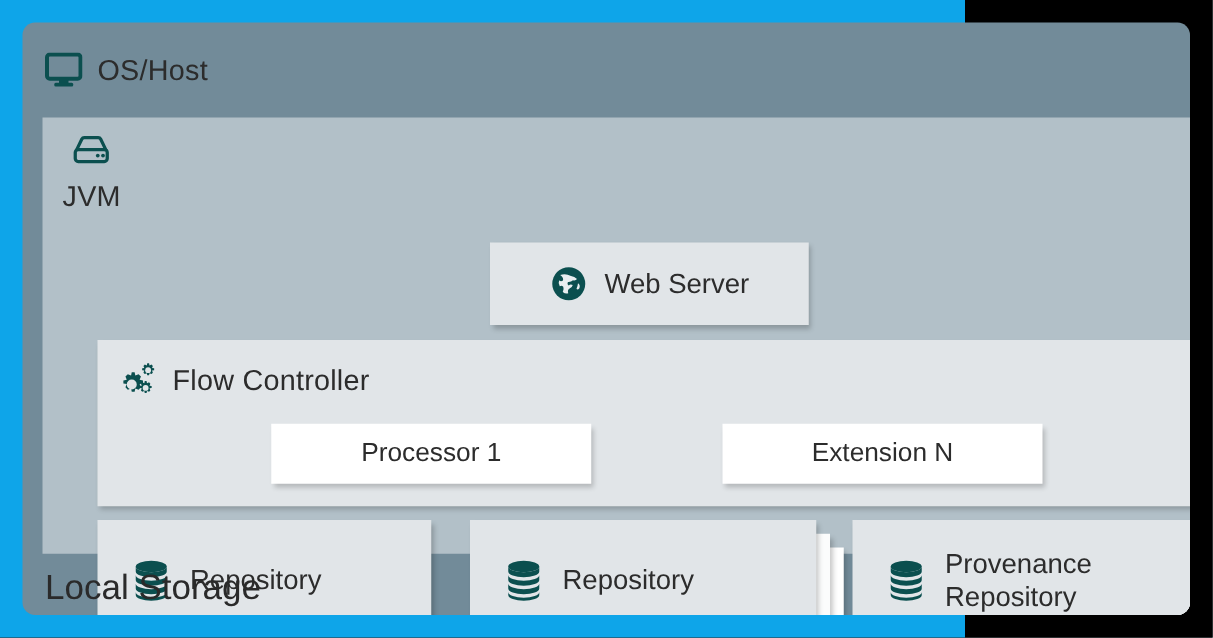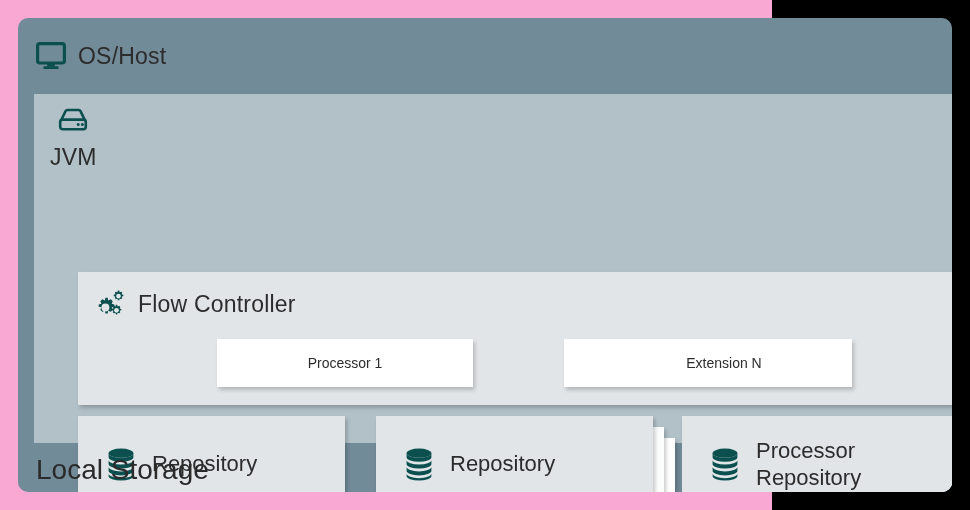--- a/index.html
+++ b/index.html
@@ -12,21 +12,21 @@
     height: 510px;
     overflow: hidden;
     font-family: "Liberation Sans", sans-serif;
   }
 
   #diagram {
     position: absolute;
     left: 0; top: 0;
     width: 772px;
     height: 510px;
-    background: #f9a8d4;
+    background: #0ea5e9;
   }
 
   
   .os-host {
     position: absolute;
     left: 18px;
     top: 18px;
     width: 934px;
     height: 474px;
     background: #728b99;
@@ -124,24 +124,24 @@
   .inner-box {
     position: absolute;
     top: 67px;
     height: 48px;
     background: #ffffff;
     display: flex;
     align-items: center;
     justify-content: center;
     box-shadow: 2px 3px 4px rgba(0,0,0,0.20);
   }
-  .inner-box .label-md { font-size: 14px; }
+  .inner-box .label-md { font-size: 21px; }
 
   .box-processor { left: 139px; width: 256px; }
-  .box-extension { left: 486px; width: 256px; padding-left: 32px; }
+  .box-extension { left: 500px; width: 256px; }
 
   
   .repo-wrap {
     position: absolute;
     top: 322px;
     height: 112px;
   }
   .repo-flowfile   { left: 44px;  width: 267px; }
   .repo-content    { left: 342px; width: 277px; }
   .repo-provenance { left: 648px; width: 277px; }
@@ -211,20 +211,35 @@
           <svg width="30" height="24" viewBox="0 0 30 24" aria-hidden="true">
             <path d="M3 12.5 L7.5 3.2 Q8.1 2 9.4 2 L20.6 2 Q21.9 2 22.5 3.2 L27 12.5" fill="none" stroke="#0b4f4f" stroke-width="2.6" stroke-linejoin="round"></path>
             <rect x="2.2" y="11.6" width="25.6" height="9.6" rx="2.4" fill="none" stroke="#0b4f4f" stroke-width="2.6"></rect>
             <circle cx="20.2" cy="16.4" r="1.5" fill="#0b4f4f"></circle>
             <circle cx="24.4" cy="16.4" r="1.5" fill="#0b4f4f"></circle>
           </svg>
         </span>
         <span class="label-lg">JVM</span>
       </div>
 
+      <div class="web-server">
+        <span class="icon">
+          <svg width="30" height="30" viewBox="0 0 30 30" aria-hidden="true">
+            <circle cx="15" cy="15" r="13.2" fill="#0b4f4f"></circle>
+            <path d="M8.2 8.0 Q11.4 10.4 10.2 12.6 Q8.4 13.4 7.4 12.2 Q6.2 14.6 7.8 17.0
+                     Q9.4 16.0 10.6 17.4 Q11.4 19.4 10.2 21.6 Q12.4 23.4 14.6 22.6
+                     Q13.8 20.0 15.4 19.0 Q17.6 18.4 18.2 16.0 Q16.2 15.2 15.0 16.4
+                     Q13.4 15.4 14.4 13.6 Q16.8 13.8 18.4 12.2 Q20.4 12.8 21.6 11.2
+                     Q19.6 9.0 16.8 8.8 Q12.6 6.6 8.2 8.0 Z" fill="#e8eef0"></path>
+            <path d="M22.4 14.6 Q24.6 16.2 23.4 18.8 Q22.0 20.4 21.2 19.0
+                     Q22.2 16.6 22.4 14.6 Z" fill="#e8eef0"></path>
+          </svg>
+        </span>
+        <span class="label-md">Web Server</span>
+      </div>
 
       <div class="flow-controller">
         <div class="fc-header">
           <span class="icon">
             <svg width="32" height="32" viewBox="0 0 32 32" aria-hidden="true">
               <g fill="#0b4f4f">
                 <path d="M12.6 13.6 h2.3 l0.55 -2.7 l2.6 1.05 l1.9 -1.9 l-1.05 -2.6 l2.7 -0.55 v-2.3
                          l-2.7 -0.55 l1.05 -2.6 l-1.9 -1.9 l-2.6 1.05 l-0.55 -2.7 h-2.3
                          l-0.55 2.7 l-2.6 -1.05 l-1.9 1.9 l1.05 2.6 l-2.7 0.55 v2.3
                          l2.7 0.55 l-1.05 2.6 l1.9 1.9 l2.6 -1.05 z" transform="translate(-1.2,11.8)"></path>
@@ -303,21 +318,21 @@
               <g fill="#0b4f4f">
                 <ellipse cx="15" cy="6.2" rx="12.4" ry="4.6"></ellipse>
                 <path d="M2.6 6.2 v4.0 a12.4 4.6 0 0 0 24.8 0 v-4.0 a12.4 4.6 0 0 1 -24.8 0 z"></path>
                 <path d="M2.6 13.0 v4.0 a12.4 4.6 0 0 0 24.8 0 v-4.0 a12.4 4.6 0 0 1 -24.8 0 z"></path>
                 <path d="M2.6 19.8 v4.0 a12.4 4.6 0 0 0 24.8 0 v-4.0 a12.4 4.6 0 0 1 -24.8 0 z"></path>
                 <path d="M2.6 26.6 v2.4 a12.4 4.6 0 0 0 24.8 0 v-2.4 a12.4 4.6 0 0 1 -24.8 0 z"></path>
               </g>
             </svg>
           </span>
           <div class="repo-label">
-            <div>Processor</div>
+            <div>Provenance</div>
             <div>Repository</div>
           </div>
         </div>
       </div>
 
     </div>
 
     <div class="local-storage">Local Storage</div>
 
   </div>

